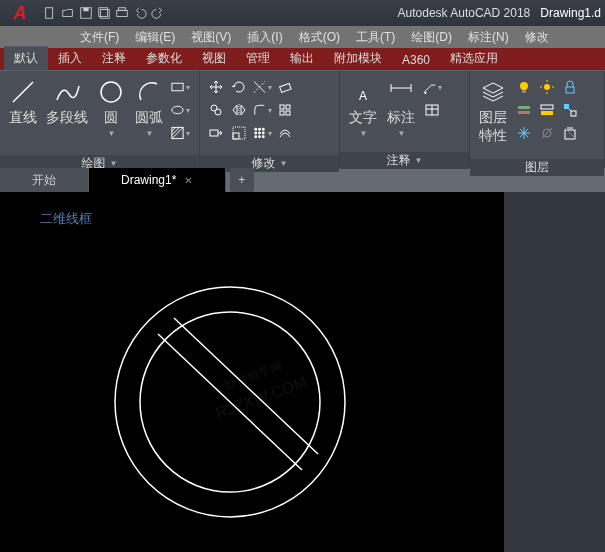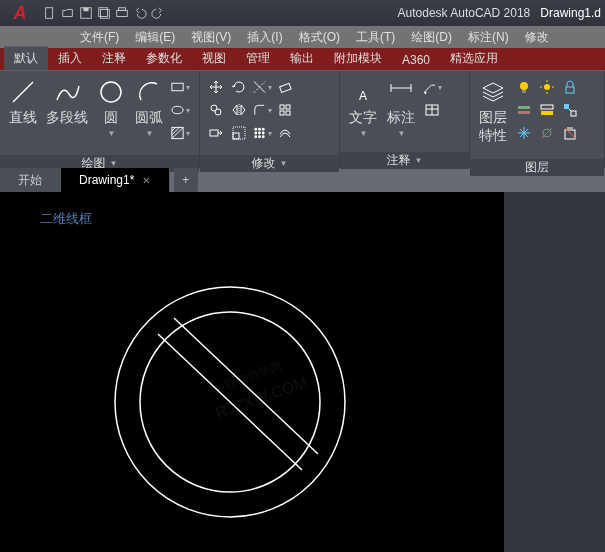--- a/index.html
+++ b/index.html
@@ -23,21 +23,21 @@
 .bigbtn{display:flex;flex-direction:column;align-items:center;gap:2px;padding:2px 2px;color:#ddd;min-width:28px}
 .bigbtn .ico{width:30px;height:30px;display:flex;align-items:center;justify-content:center}
 .bigbtn .ico svg{width:28px;height:28px}
 .bigbtn .lbl{font-size:14px;white-space:nowrap}
 .smallgrid{display:flex;flex-direction:column;gap:3px;padding-top:2px}
 .smallrow{display:flex;gap:3px}
 .sbtn{width:20px;height:20px;display:flex;align-items:center;justify-content:center;color:#ddd}
 .sbtn svg{width:16px;height:16px}
 .dd{font-size:8px;color:#aaa;margin-left:1px}
 .doctabs{height:24px;background:#666a72;display:flex;align-items:center}
-.dtab{height:24px;padding:0 18px;display:flex;align-items:center;color:#ccc;border-right:1px solid #555;background:#4a4e56;position:relative}
+.dtab{height:24px;padding:0 32px;display:flex;align-items:center;color:#ccc;border-right:1px solid #555;background:#4a4e56;position:relative}
 .dtab.active{background:#000;color:#fff}
 .dtab .x{margin-left:8px;color:#888;font-size:10px}
 .newt{width:24px;height:24px;display:flex;align-items:center;justify-content:center;color:#ccc;background:#4a4e56;border-radius:2px;margin-left:4px}
 .canvas{position:relative;width:504px;height:360px;background:#000}
 .canvas .vs{position:absolute;left:40px;top:18px;color:#567fb8;font-size:13px}
 .wm{position:absolute;left:50%;top:50%;transform:translate(-50%,-50%) rotate(-20deg);color:rgba(255,255,255,0.06);font-size:48px;white-space:nowrap;pointer-events:none;text-align:center}
 .wm .sub{font-size:16px;display:block}
 .drawing{position:absolute;left:70px;top:60px}
 </style>
 </head>

